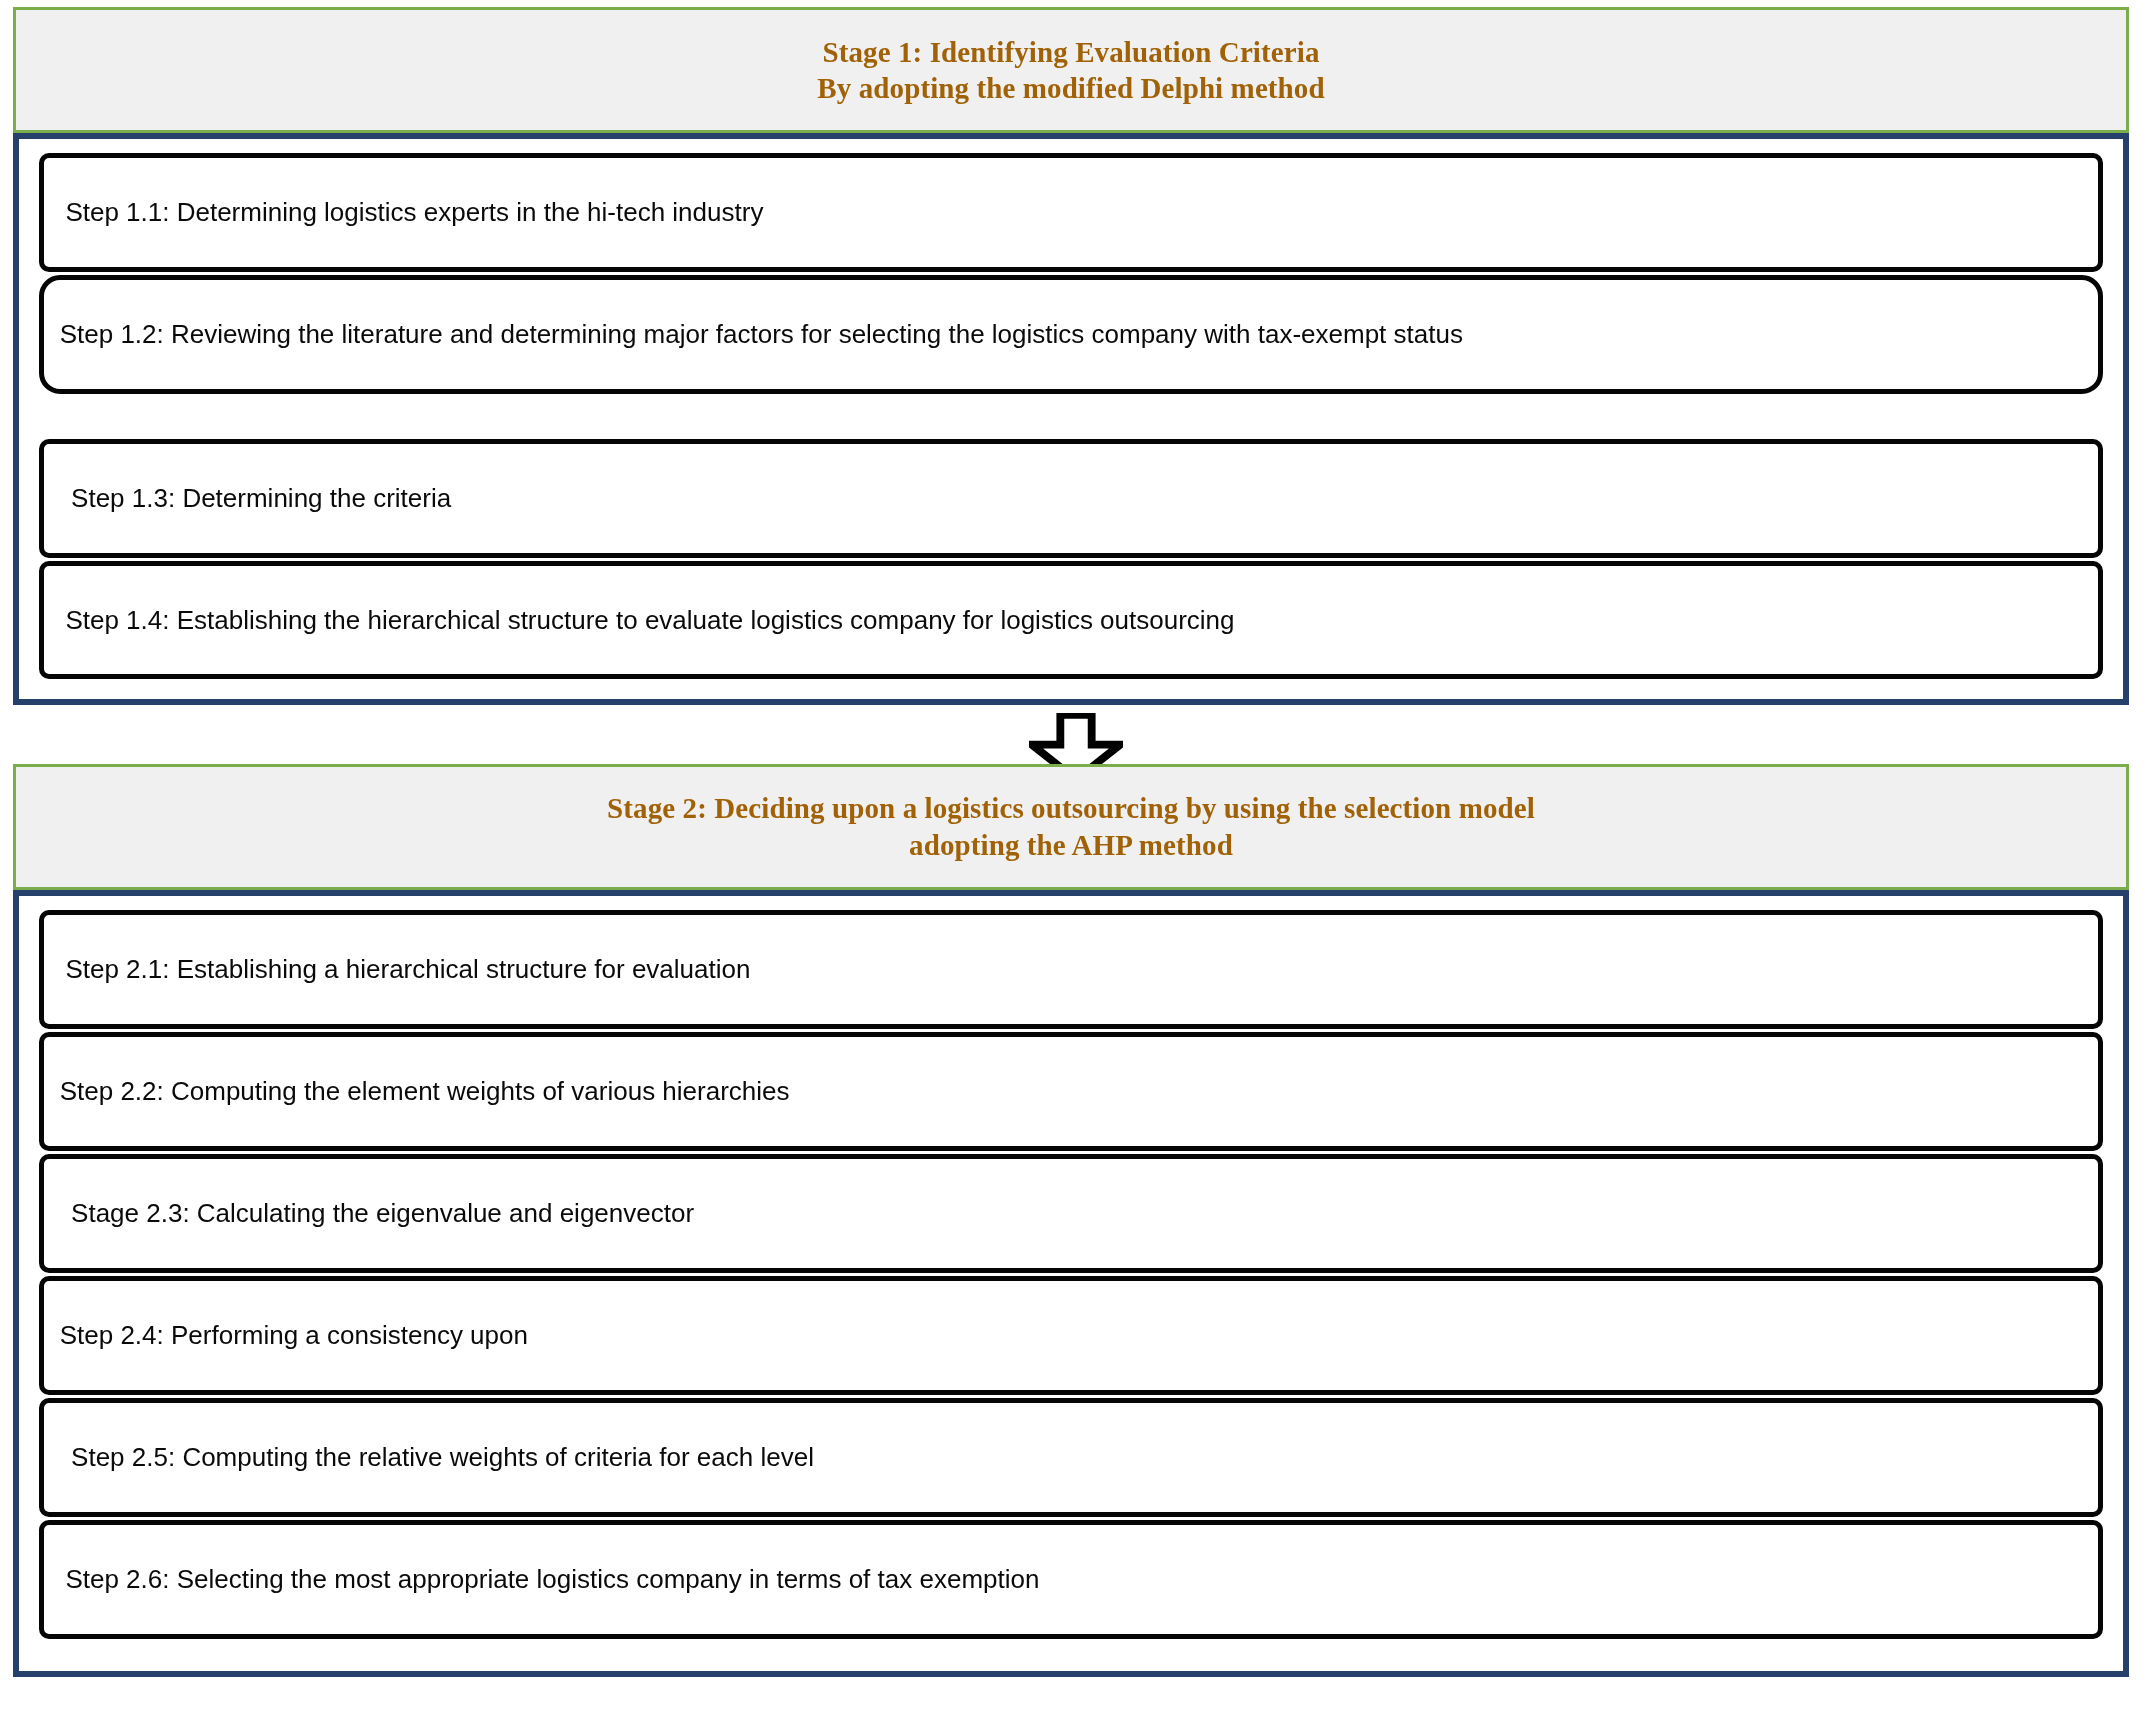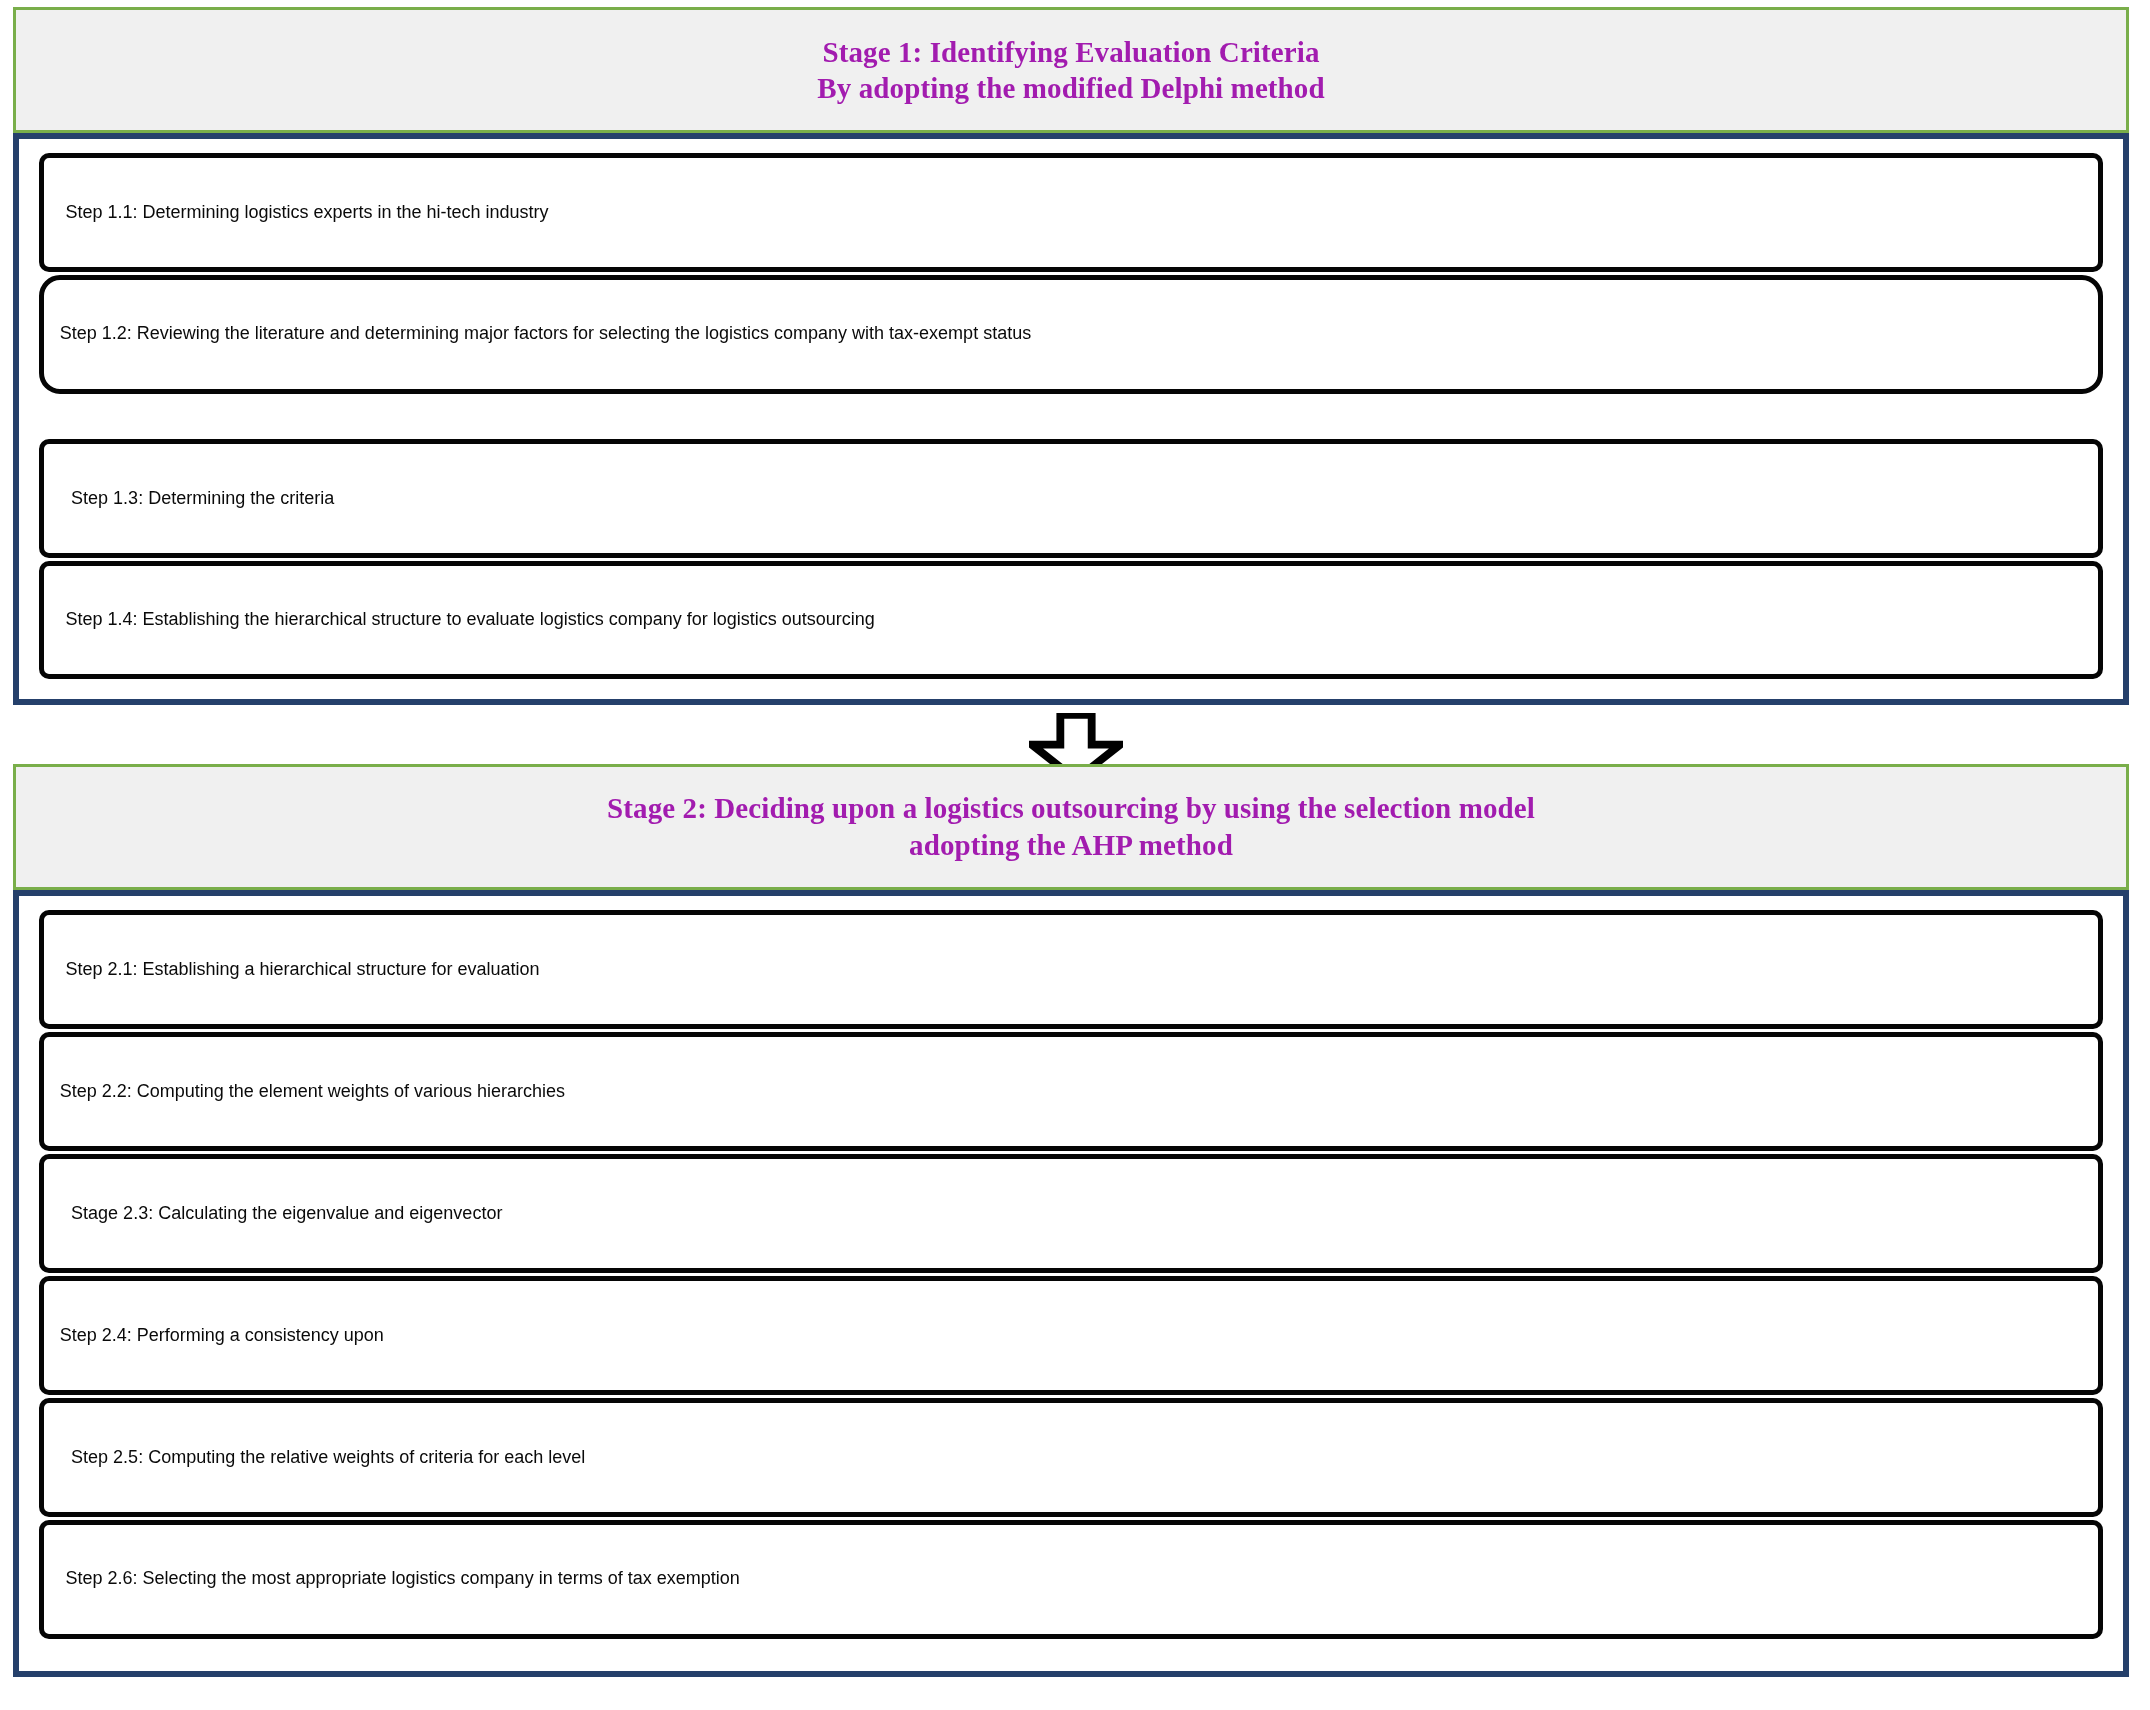--- a/index.html
+++ b/index.html
@@ -39,21 +39,21 @@
     align-items: center;
     justify-content: center;
     padding: 4.3px 29px;
   }
 
   .stage-header-line {
     font-family: "Liberation Serif", "DejaVu Serif", serif;
     font-weight: bold;
     font-size: 29px;
     line-height: 1.26;
-    color: #a21caf;
+    color: #a16207;
     letter-spacing: 0.1px;
     white-space: nowrap;
   }
 
   .stage-body {
     box-sizing: border-box;
     border: 6.4px solid #25406b;
     background: #ffffff;
     padding: 14.3px 20px 15.7px 20px;
     display: flex;
@@ -69,21 +69,21 @@
     display: flex;
     align-items: center;
     padding-left: 15.7px;
     padding-right: 11.4px;
     margin-bottom: 2.9px;
   }
   .step-box:last-child { margin-bottom: 4px; }
 
   .step-text {
     font-family: "Liberation Sans", sans-serif;
-    font-size: 18px;
+    font-size: 26px;
     line-height: 1.2;
     color: #0a0a0a;
     white-space: nowrap;
     text-align: right;
   }
 
   
   .indent-0 { padding-left: 0px; }
   .indent-1 { padding-left: 5.7px; }
   .indent-2 { padding-left: 11.4px; }

